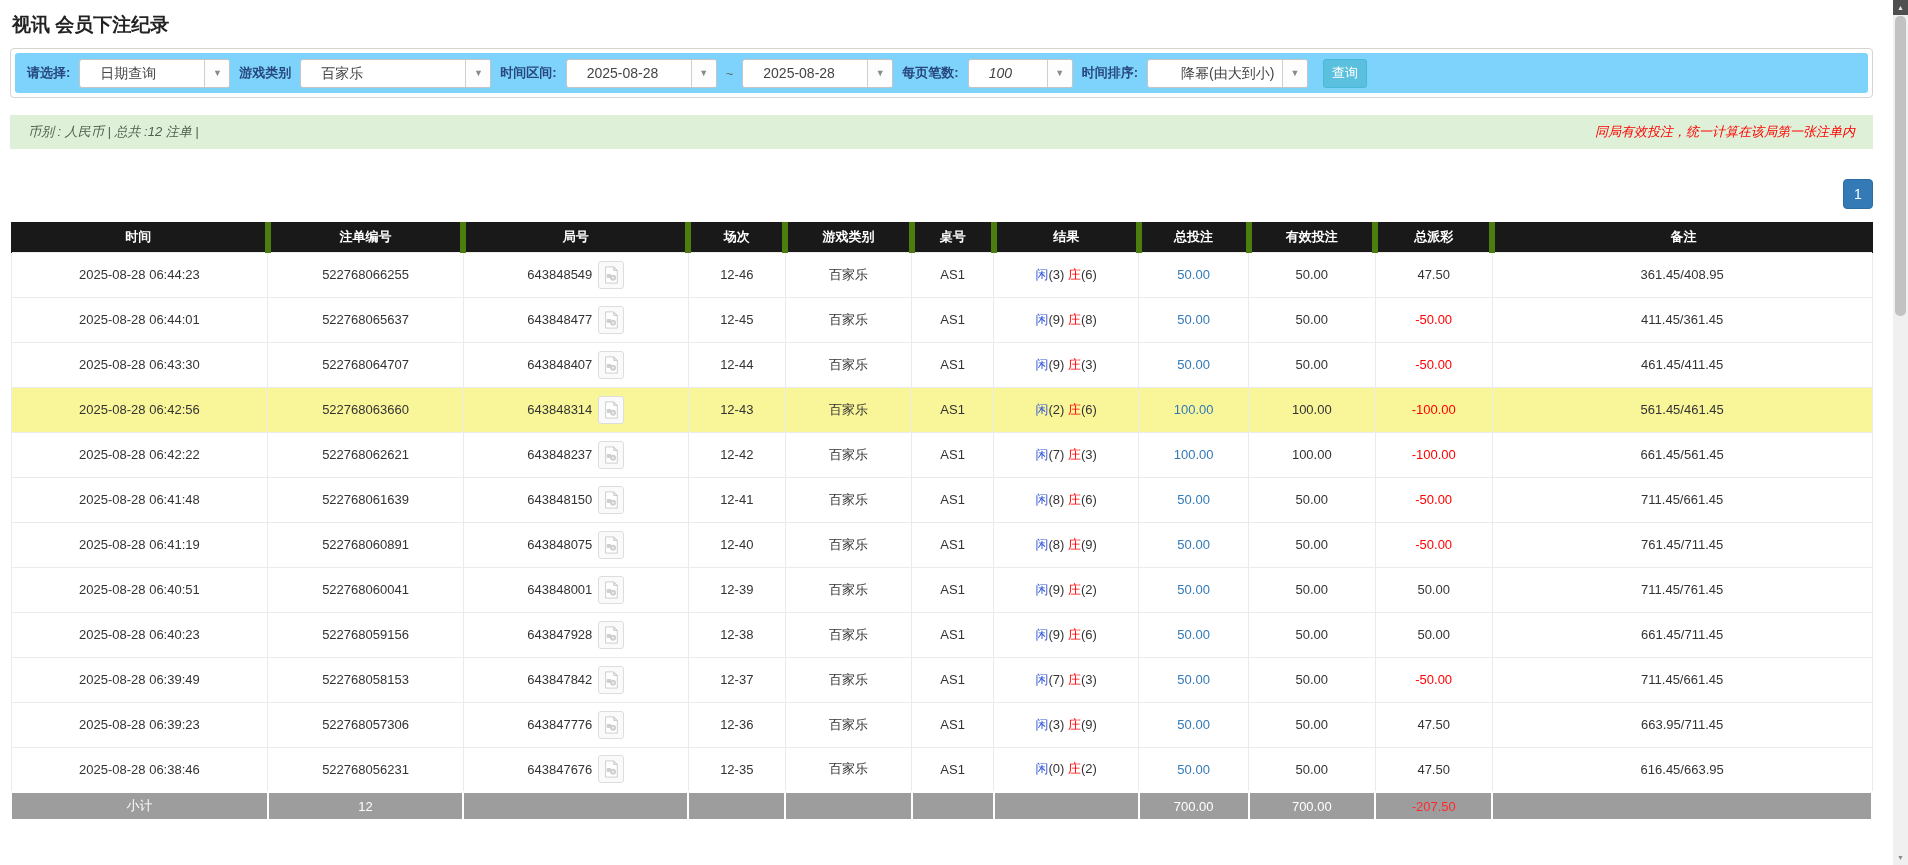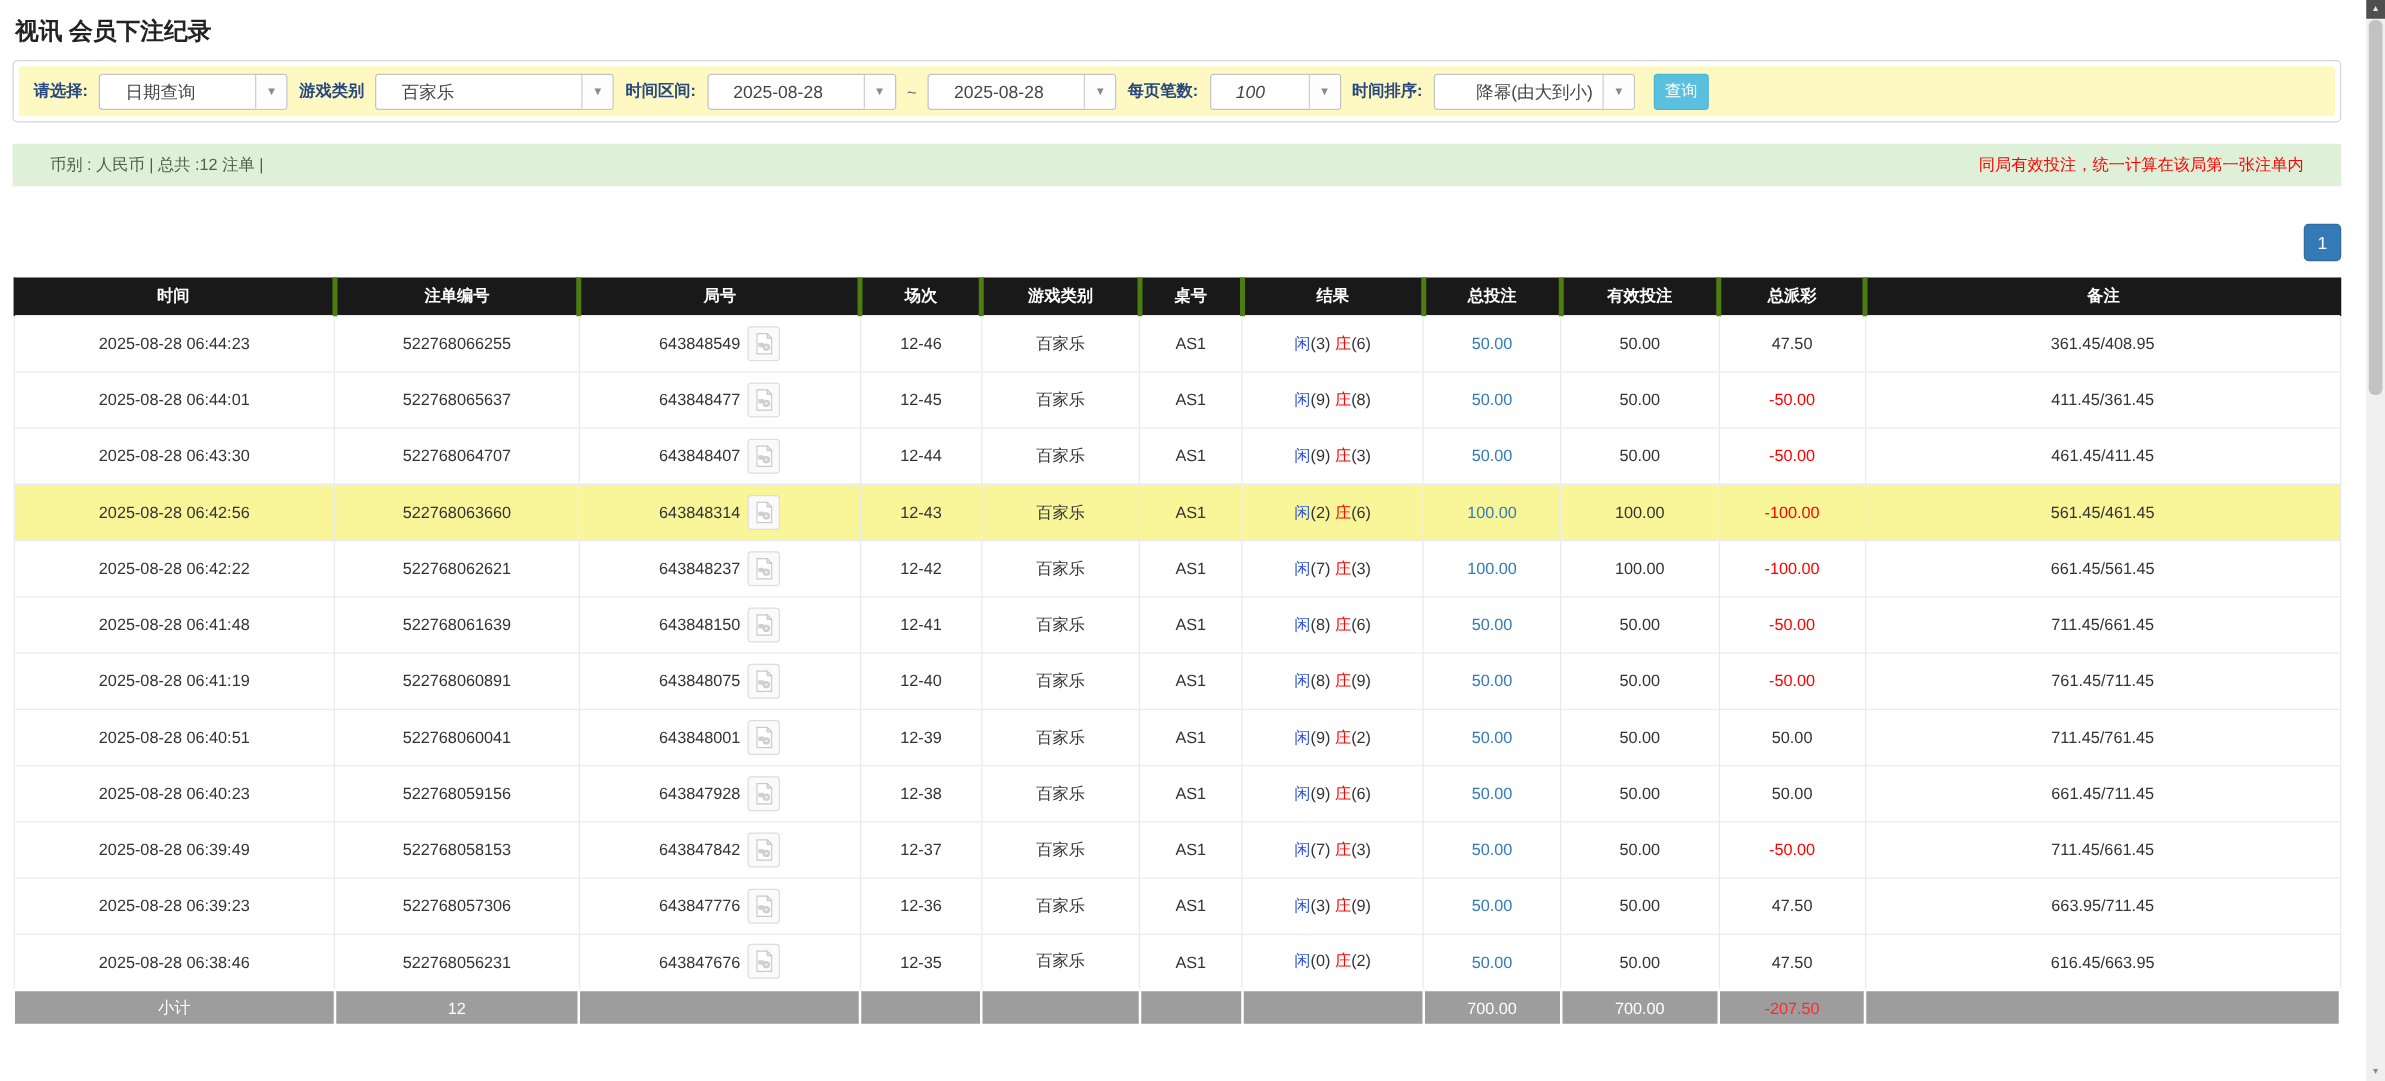--- a/index.html
+++ b/index.html
@@ -4,52 +4,52 @@
 <style>
   * { margin:0; padding:0; box-sizing:border-box; }
   html,body { width:1908px; height:865px; background:#fff; overflow:hidden;
     font-family:"Liberation Sans","DejaVu Sans",sans-serif; }
   .page { position:relative; padding:10px 20px 0 10px; width:1893px; }
 
   .page-title { font-size:19px; color:#222; font-weight:700; padding:2px 0 10px 2px; }
 
   
   .panel { border:1px solid #d5d5d5; border-radius:4px; padding:4px; background:#fff; }
-  .fbar { background:#fef9c3; border-radius:3px; height:40px; display:flex; align-items:center;
+  .fbar { background:#7dd3fc; border-radius:3px; height:40px; display:flex; align-items:center;
     padding:0 12px; gap:9px; white-space:nowrap; }
   .flabel { font-size:13px; font-weight:bold; color:#27477e; }
   .combo { display:flex; align-items:stretch; height:29px; border:1px solid #c4c4c4;
     border-radius:3px; background:#fff; overflow:hidden; cursor:pointer; }
   .combo-text { font-size:14px; color:#444; line-height:27px; padding:0 8px; overflow:hidden;margin-left:12px; }
   .combo-arrow { width:25px; border-left:1px solid #cfcfcf; background:#fdfdfd; color:#8a8a8a;
     font-size:9px; display:flex; align-items:center; justify-content:center; }
   .w-qtype  .combo-text { width:112px; }
   .w-game   .combo-text { width:152px; }
   .w-date   .combo-text { width:112px; }
   .w-size   .combo-text { width:66px;font-style:italic; }
   .w-sort   .combo-text { width:122px;padding-left:21px; }
   .tilde { color:#666; font-size:13px; }
   .btn-search { margin-left:6px; width:44px; height:29px; background:#5bc0de; border:1px solid #46b8da;
     border-radius:3px; color:#fff; font-size:13px; cursor:pointer; }
 
   
   .summary { margin-top:17px; height:34px; background:#dff0d8; display:flex; align-items:center;
-    justify-content:space-between; padding:0 30px; }
+    justify-content:space-between; padding:0 18px;font-style:italic; }
   .summary-left { font-size:13px; color:#4d5f4d; }
   .notice { font-size:13px; color:#ff0000; }
 
   
   .pager { margin-top:30px; height:30px; display:flex; justify-content:flex-end; }
   .pager button { width:30px; height:30px; background:#337ab7; border:1px solid #2e6da4;
     border-radius:4px; color:#fff; font-size:14px; cursor:pointer; }
 
   
   table { width:100%; border-collapse:collapse; margin-top:13px; table-layout:fixed; }
   thead th { background:#191919; color:#fff; font-size:13px; font-weight:bold; height:30px;
-    border-left:4px solid #4d7c0f; border-right:1px solid #f2f2f2; }
+    border-left:6px solid #4d7c0f; border-right:1px solid #f2f2f2; }
   thead th:first-child { border-left:1px solid #191919; }
   thead th:last-child  { border-right:1px solid #191919; }
   tbody td { height:45px; text-align:center; font-size:13px; color:#333;
     border:1px solid #ebebeb; background:#fff; vertical-align:middle; }
   tbody tr.hl td { background:#f9f69a; }
   .v-blue { color:#337ab7; cursor:pointer; }
   .v-red  { color:#ff0000; }
   .pc { color:#2f54d6; }
   .bc { color:#ff0000; }
   .round-wrap { display:inline-flex; align-items:center; gap:6px; }

